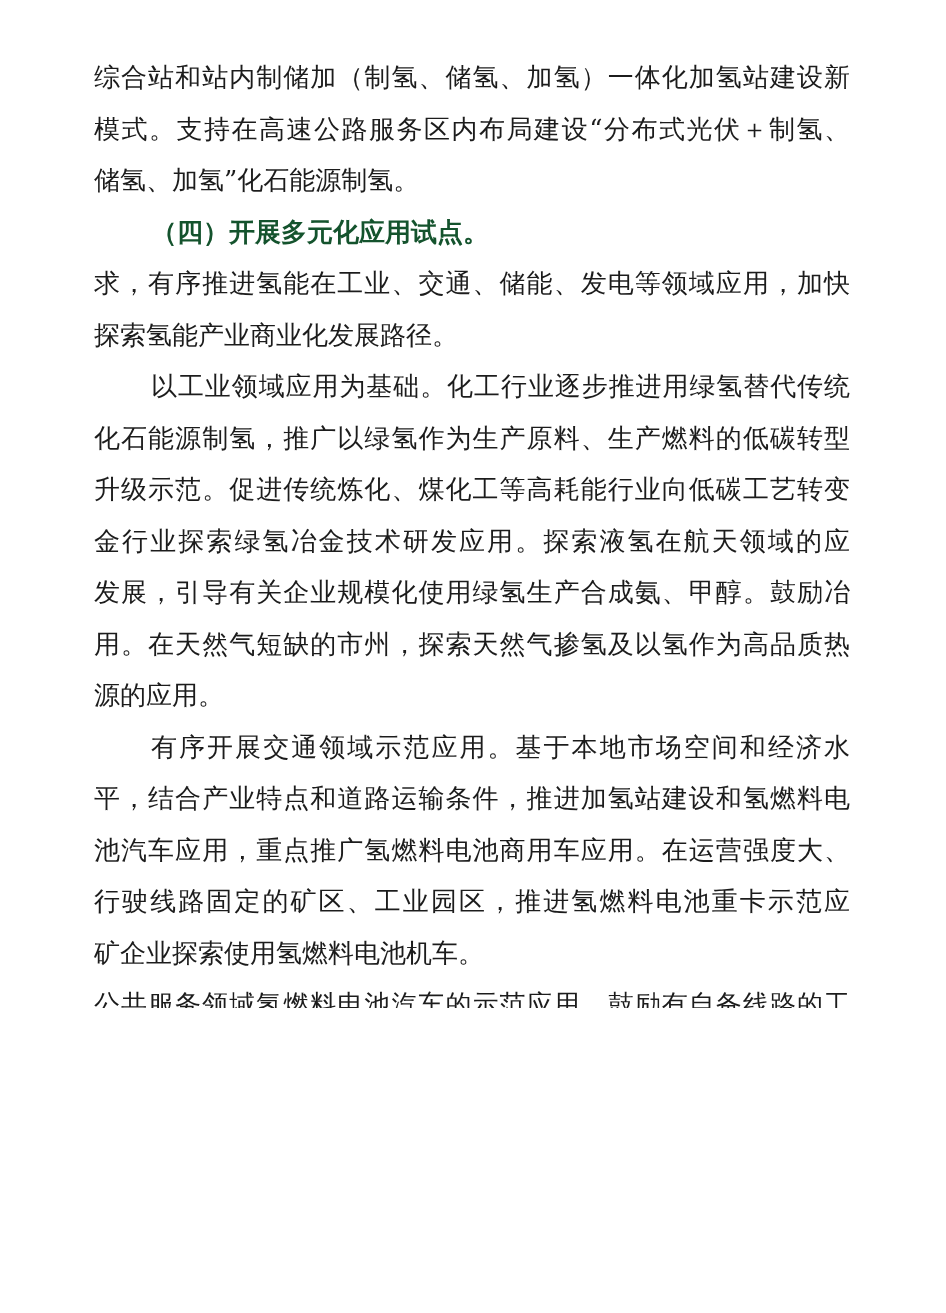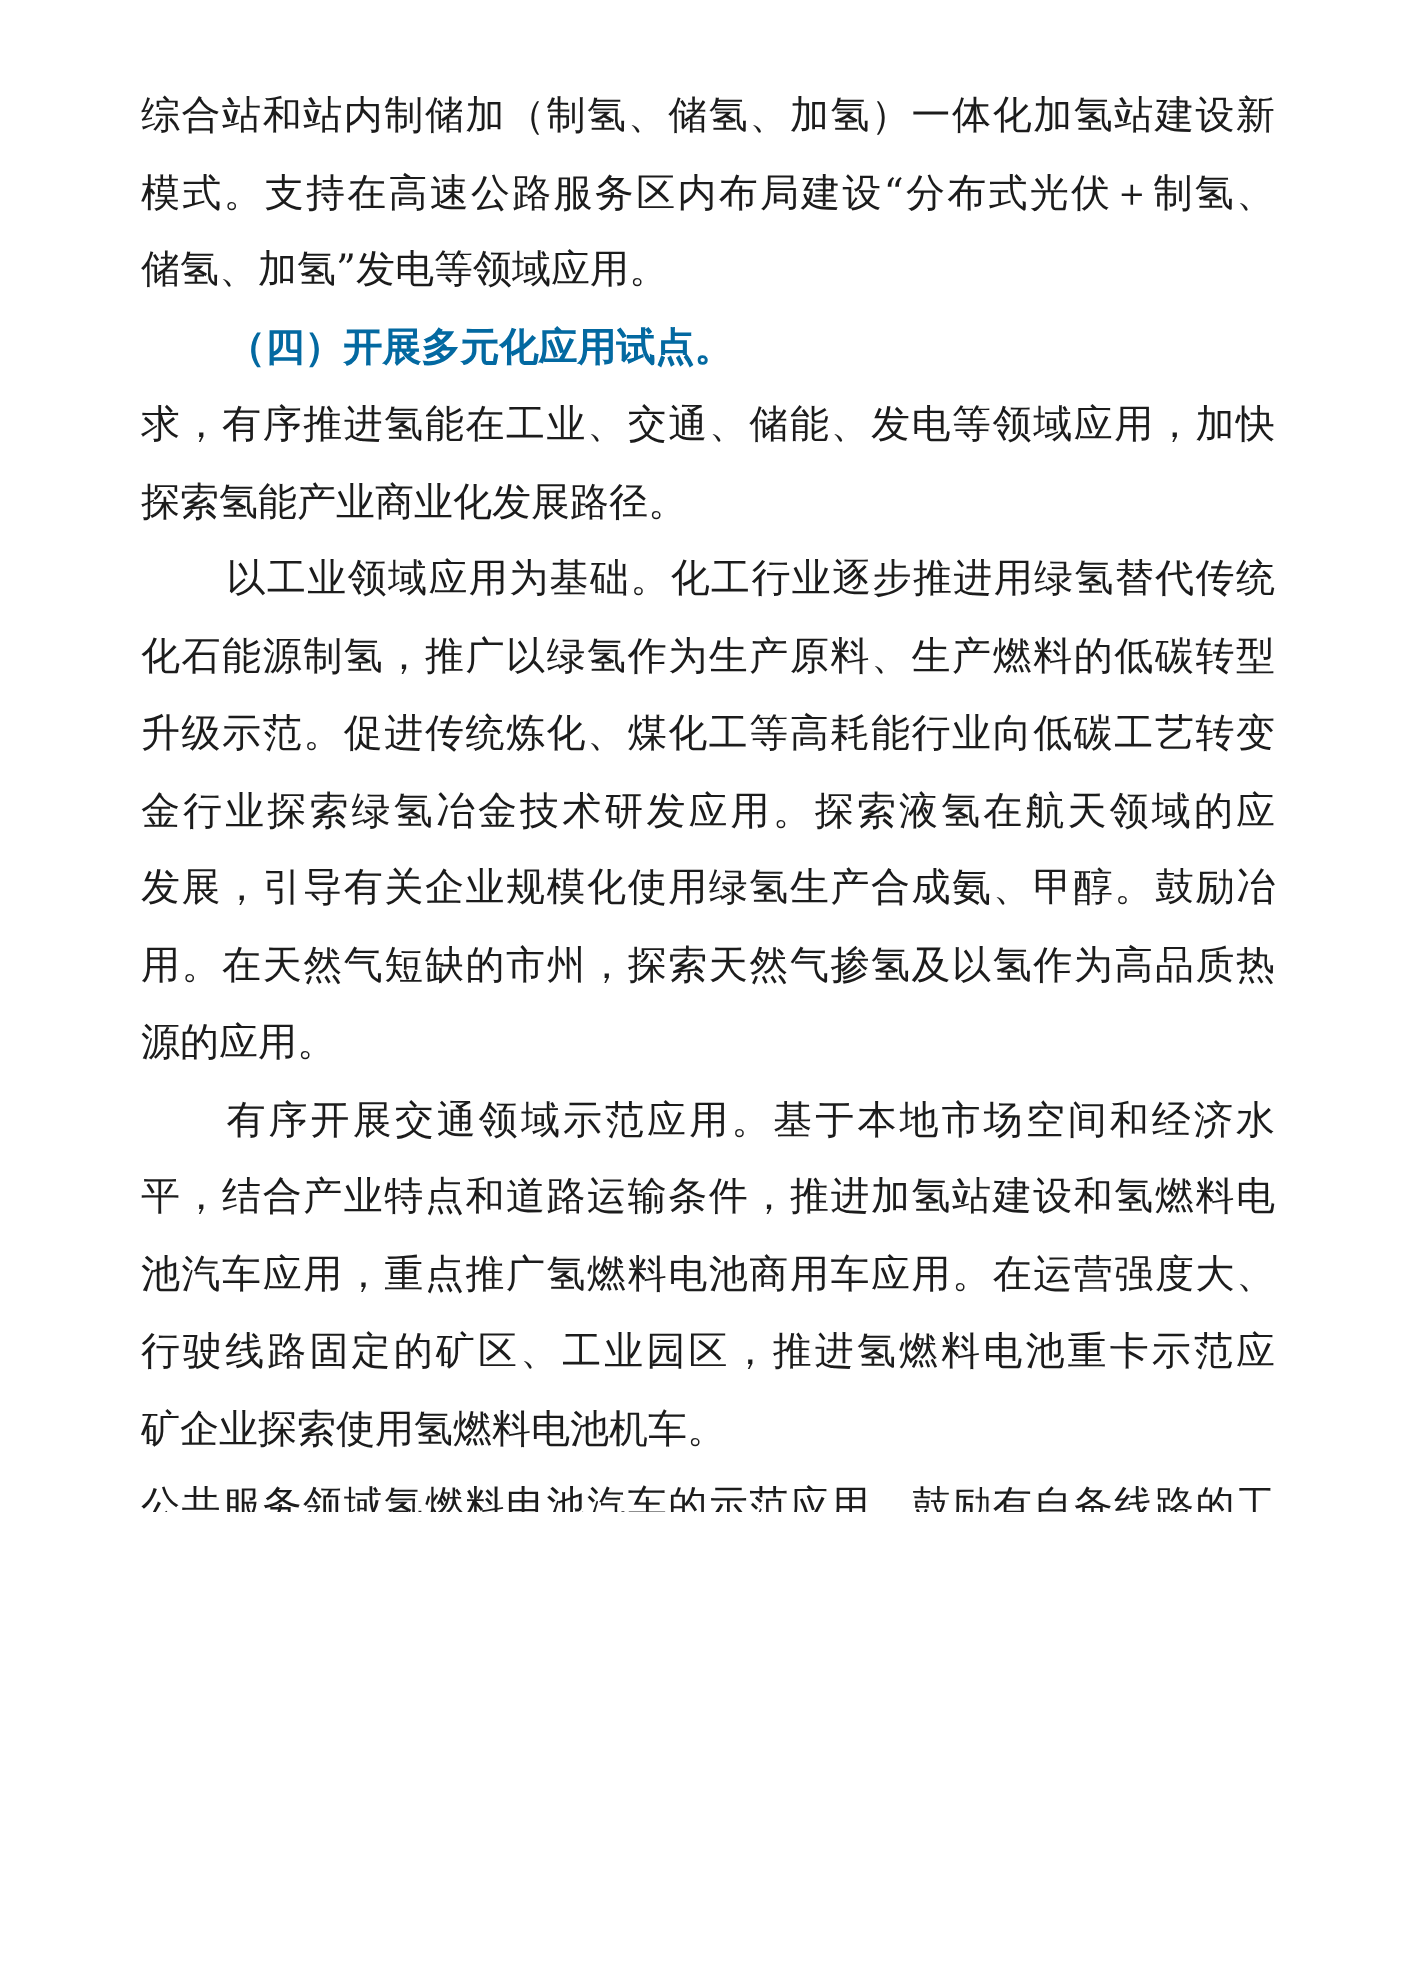--- a/index.html
+++ b/index.html
@@ -27,21 +27,21 @@
   .line.just {
     text-align: justify;
     text-align-last: justify;
     text-justify: inter-ideograph;
   }
   .line.ind {
     text-indent: 57px;
   }
   .line.bold {
     font-weight: bold;
-    color: #0369a1;
+    color: #14532d;
   }
   .footer {
     position: absolute;
     left: 703px;
     top: 1124px;
     width: 112px;
     display: flex;
     align-items: center;
     justify-content: center;
     gap: 13px;
@@ -81,21 +81,21 @@
   }
 </style>
 </head>
 <body>
 
 <div class="page">
 
   <div class="text-block" id="lines-container">
       <div class="line just">综合站和站内制储加（制氢、储氢、加氢）一体化加氢站建设新</div>
       <div class="line just">模式。支持在高速公路服务区内布局建设“分布式光伏＋制氢、</div>
-      <div class="line">储氢、加氢”发电等领域应用。</div>
+      <div class="line">储氢、加氢”化石能源制氢。</div>
       <div class="line ind bold">（四）开展多元化应用试点。</div>
       <div class="line just">求，有序推进氢能在工业、交通、储能、发电等领域应用，加快</div>
       <div class="line">探索氢能产业商业化发展路径。</div>
       <div class="line just ind">以工业领域应用为基础。化工行业逐步推进用绿氢替代传统</div>
       <div class="line just">化石能源制氢，推广以绿氢作为生产原料、生产燃料的低碳转型</div>
       <div class="line just">升级示范。促进传统炼化、煤化工等高耗能行业向低碳工艺转变</div>
       <div class="line just">金行业探索绿氢冶金技术研发应用。探索液氢在航天领域的应</div>
       <div class="line just">发展，引导有关企业规模化使用绿氢生产合成氨、甲醇。鼓励冶</div>
       <div class="line just">用。在天然气短缺的市州，探索天然气掺氢及以氢作为高品质热</div>
       <div class="line">源的应用。</div>

